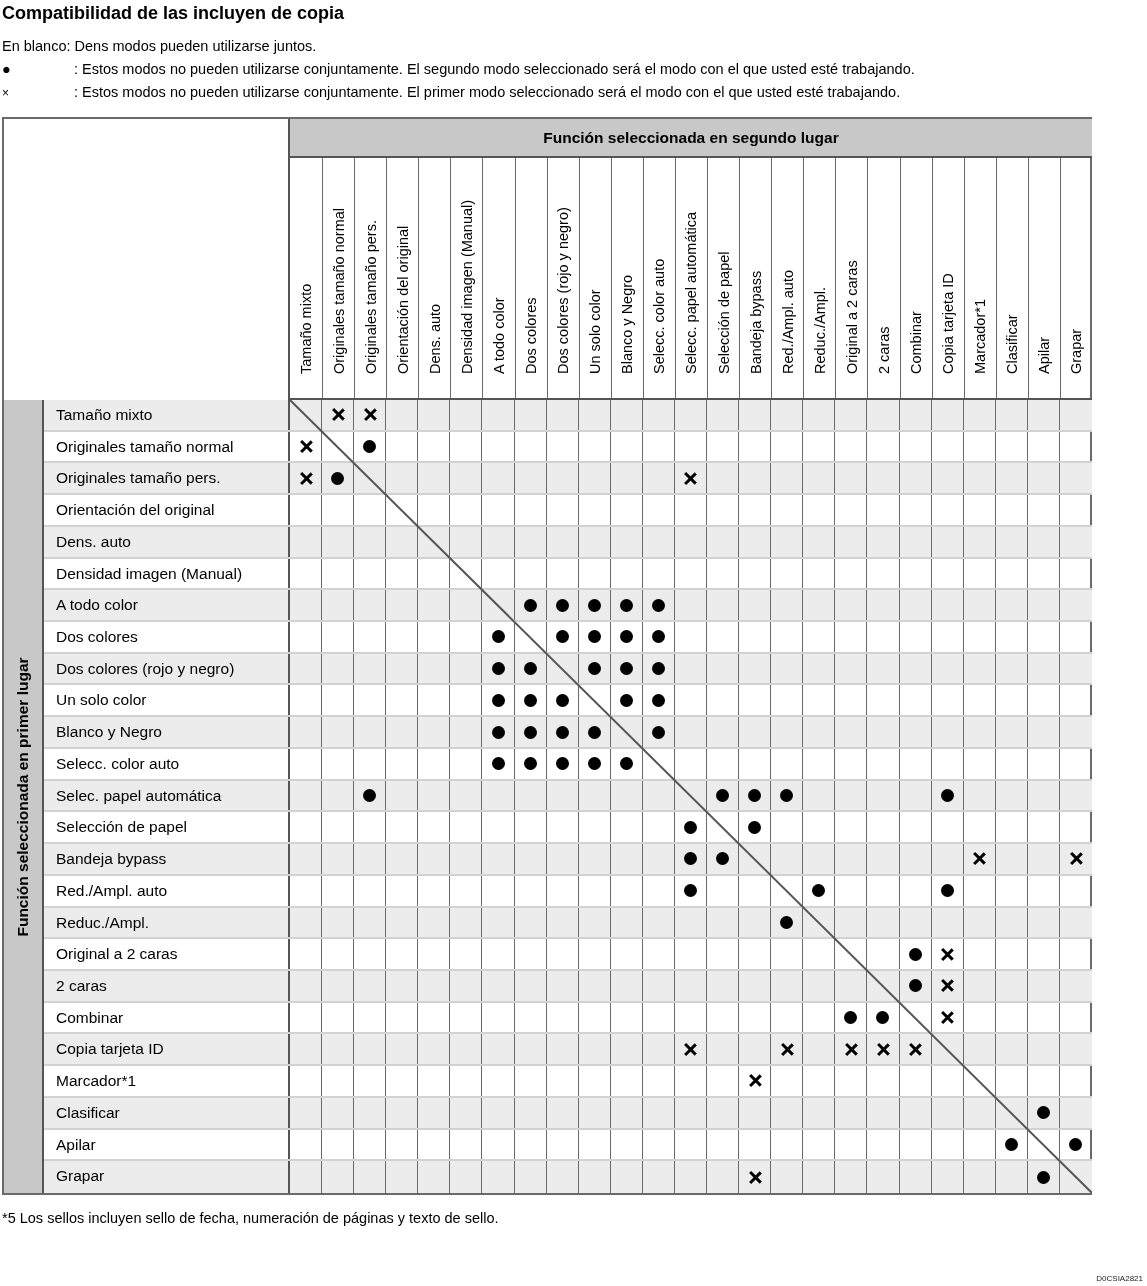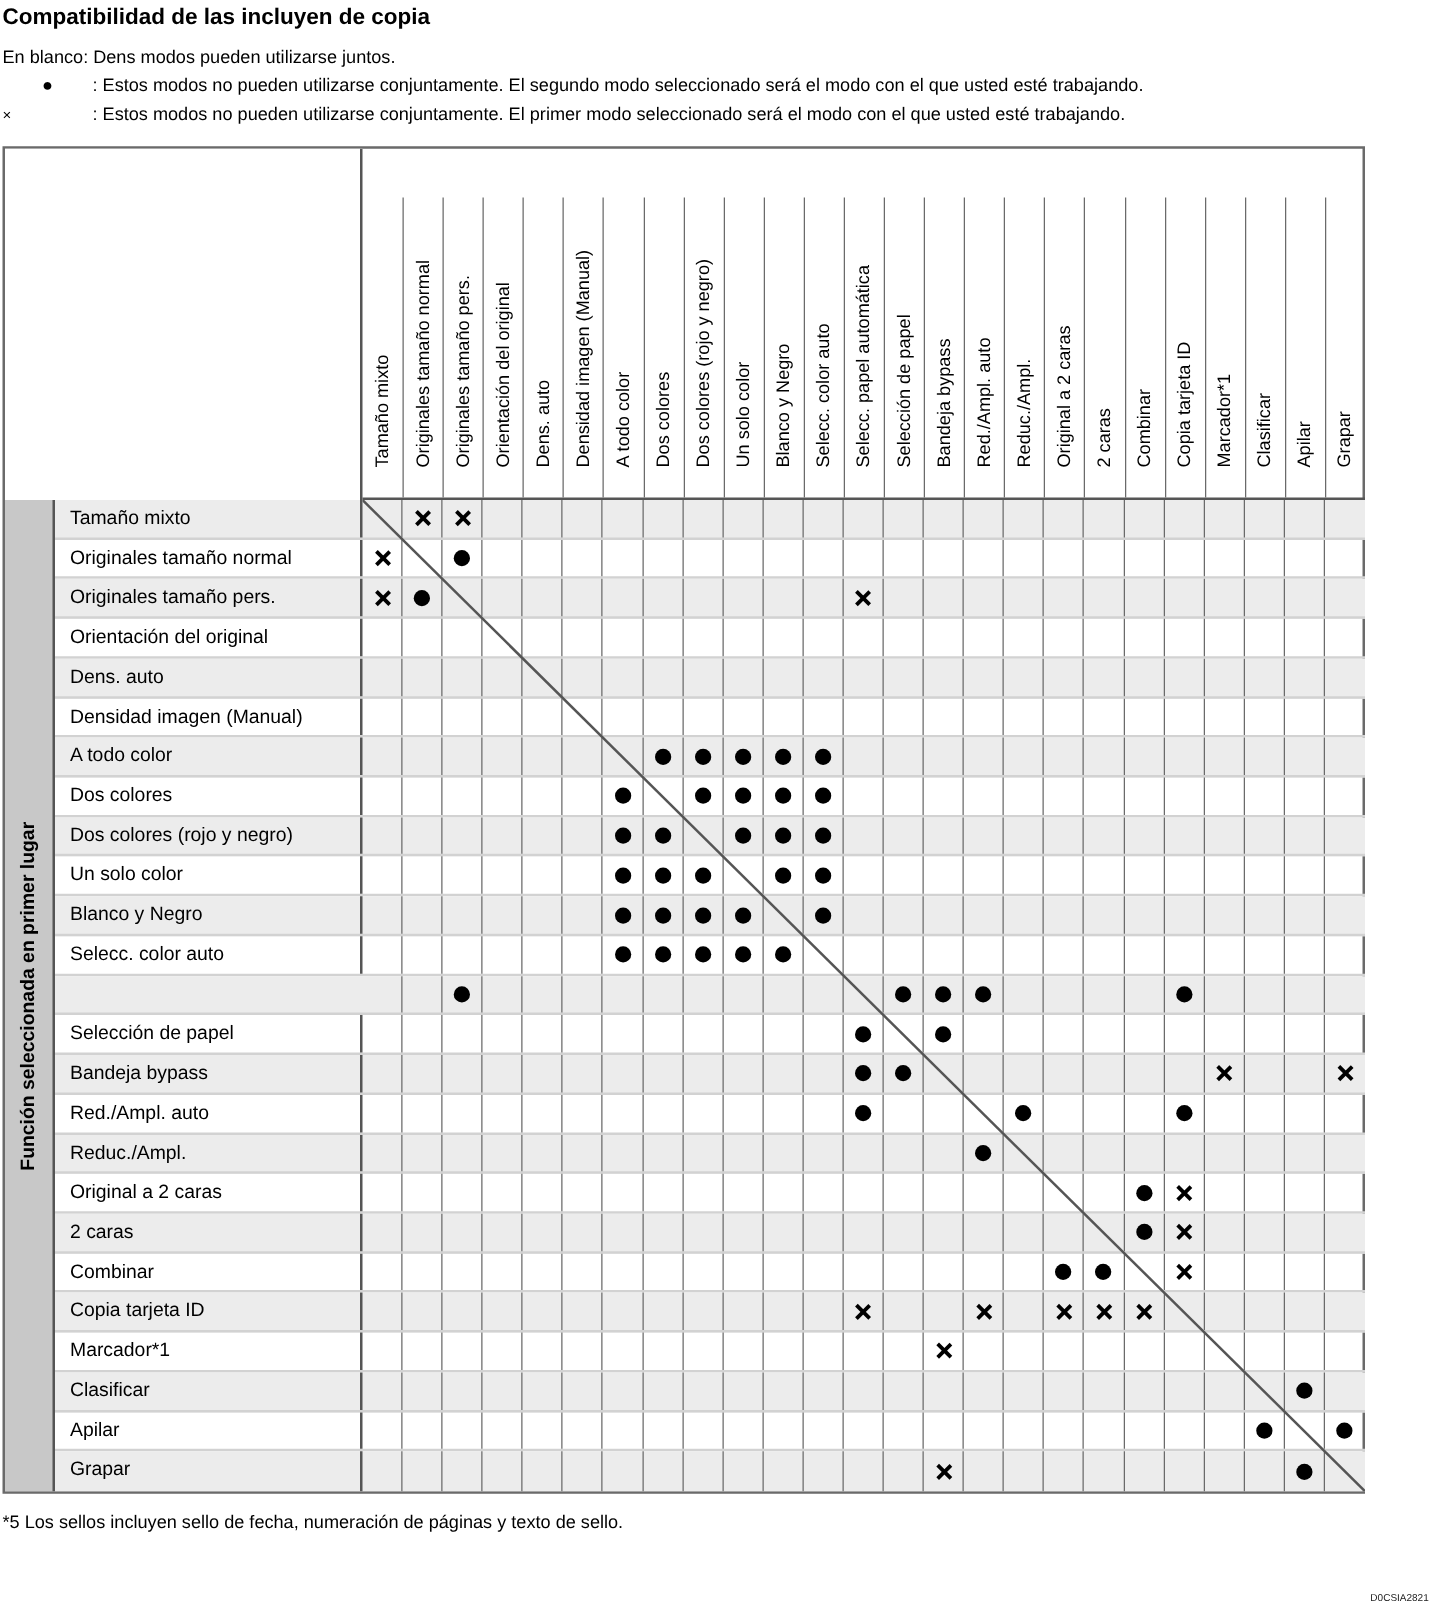--- a/index.html
+++ b/index.html
@@ -8,21 +8,21 @@
     font-family: "Liberation Sans", sans-serif; color: #000;
   }
   .title {
     position: absolute; left: 2px; top: 3px;
     font-size: 18px; font-weight: bold;
   }
   .legend { position: absolute; left: 2px; font-size: 14.5px; line-height: 18px; white-space: nowrap; }
   .legend .sym { display: inline-block; width: 72px; }
   .legend .sym-blank { width: auto; }
   #leg0 { top: 37px; }
-  #leg1 { top: 60px; text-align: center; }
+  #leg1 { top: 60px; }
   #leg2 { top: 83px; }
   #leg2 .sym { font-size: 12px; }
 
   .table {
     position: absolute; left: 2px; top: 117px;
     width: 1090px; height: 1078px;
     border: 2px solid #6a6a6a; box-sizing: border-box;
     background: #fff;
   }
   .corner {
@@ -104,20 +104,21 @@
 </div>
 <div class="legend" id="leg1">
   <span class="sym">●</span><span>: Estos modos no pueden utilizarse conjuntamente. El segundo modo seleccionado será el modo con el que usted esté trabajando.</span>
 </div>
 <div class="legend" id="leg2">
   <span class="sym">×</span><span>: Estos modos no pueden utilizarse conjuntamente. El primer modo seleccionado será el modo con el que usted esté trabajando.</span>
 </div>
 
 <div class="table">
   <div class="corner"></div>
+  <div class="col-band">Función seleccionada en segundo lugar</div>
   <div class="col-headers" id="colHeaders">
       <div class="col-header" style="left: 0px;">
         <span>Tamaño mixto</span>
       </div>
       <div class="col-header" style="left: 32.08px;">
         <span>Originales tamaño normal</span>
       </div>
       <div class="col-header" style="left: 64.16px;">
         <span>Originales tamaño pers.</span>
       </div>
@@ -596,20 +597,21 @@
         <div class="cell" style="left: 791.36px;"></div>
         <div class="cell" style="left: 823.44px;"></div>
         <div class="cell" style="left: 855.52px;"></div>
         <div class="cell" style="left: 887.6px;"></div>
         <div class="cell" style="left: 919.68px;"></div>
         <div class="cell" style="left: 951.76px;"></div>
         <div class="cell" style="left: 983.84px;"></div>
         <div class="cell last" style="left: 1015.92px;"></div>
       </div>
       <div class="row shade" style="top: 380.64px;">
+        <div class="row-label">Selec. papel automática</div>
         <div class="cell" style="left: 246px;"></div>
         <div class="cell" style="left: 278.08px;"></div>
         <div class="cell" style="left: 310.16px;">
           <div class="dot"></div>
         </div>
         <div class="cell" style="left: 342.24px;"></div>
         <div class="cell" style="left: 374.32px;"></div>
         <div class="cell" style="left: 406.4px;"></div>
         <div class="cell" style="left: 438.48px;"></div>
         <div class="cell" style="left: 470.56px;"></div>

